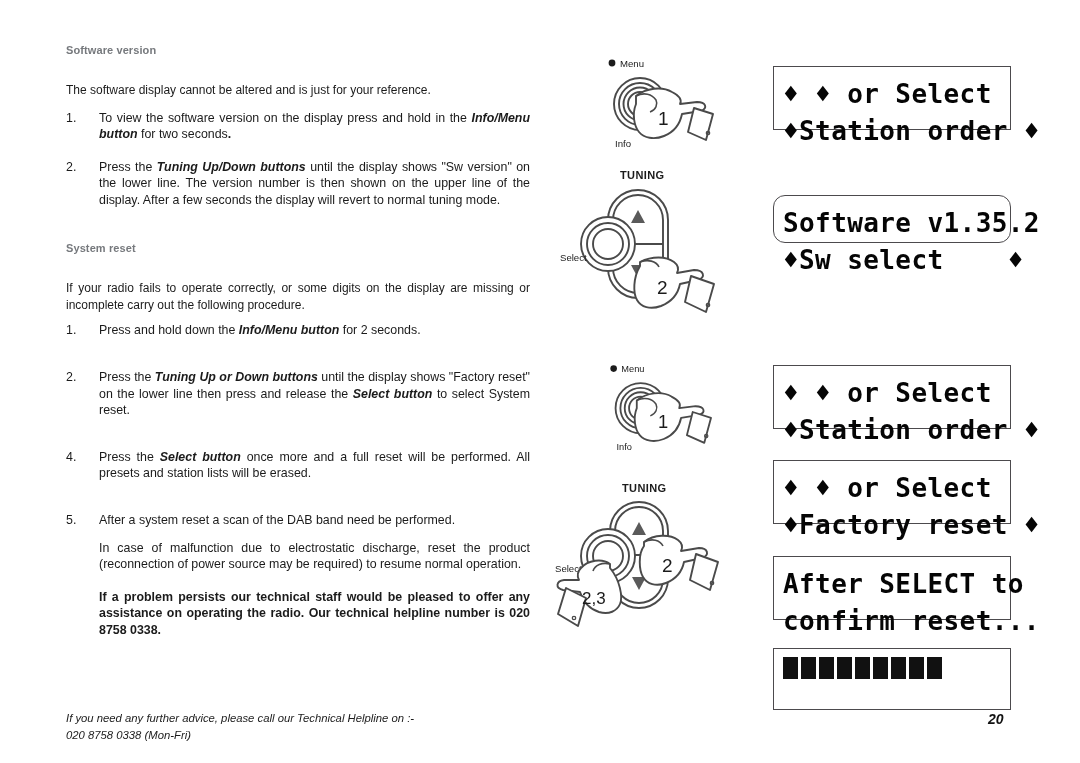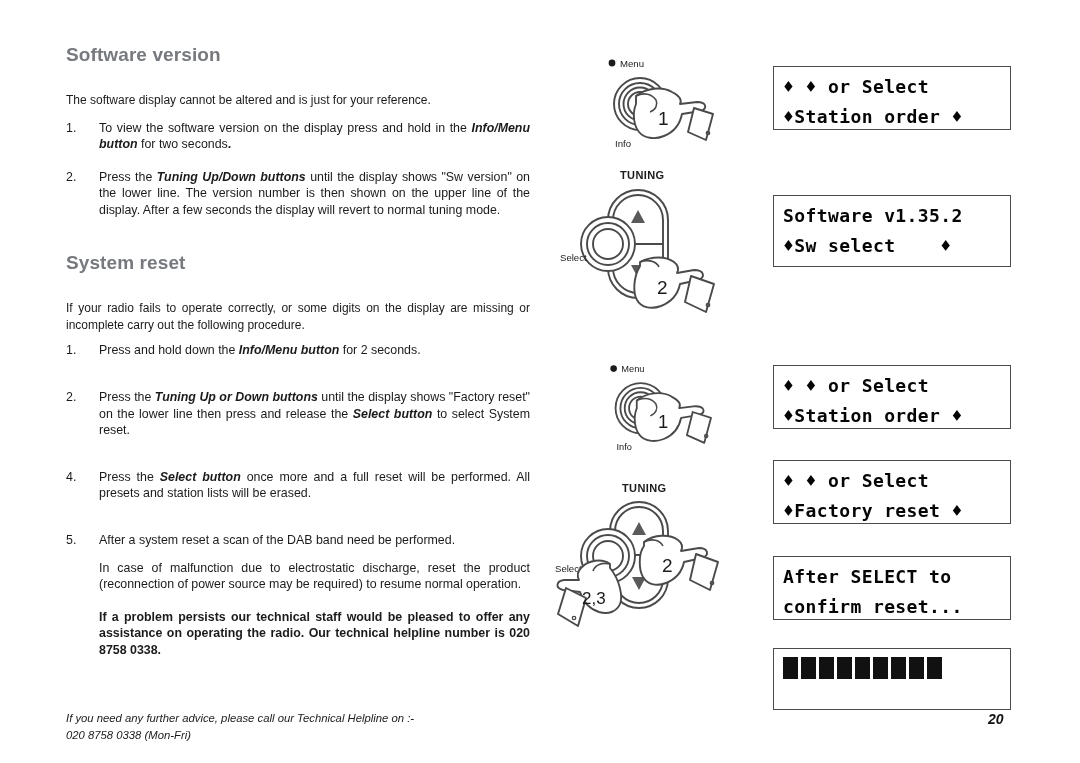--- a/index.html
+++ b/index.html
@@ -7,21 +7,21 @@
     width:1080px;height:763px;background:#ffffff;
     font-family:"Liberation Sans",sans-serif;
     color:#1b1b1b;overflow:hidden;position:relative;
   }
   .page{position:relative;width:1080px;height:763px;}
 
   
   .textcol{position:absolute;left:66px;top:44px;width:464px;}
 
   h2.section{
-    font-size:19px;font-weight:bold;color:#76797d;
+    font-size:11px;font-weight:bold;color:#76797d;
     margin:0 0 26px 0;letter-spacing:.1px;
   }
   h2.section.second{margin-top:34px;}
 
   p.lead{
     font-size:12px;line-height:16.5px;margin:0 0 11px 0;
     text-align:justify;
   }
   p.lead.tight{margin-bottom:9px;}
 
@@ -68,23 +68,24 @@
 
   
   .lcd{
     position:absolute;
     background:#ffffff;border:1.6px solid #4c4a4d;
     box-sizing:border-box;
     padding:5px 9px 6px 9px;
   }
   .lcd .line{
     font-family:"DejaVu Sans Mono","Liberation Mono",monospace;
-    font-size:18px;line-height:30px;
+    font-size:26px;line-height:30px;
     letter-spacing:.4px;white-space:pre;color:#050505;
     font-weight:bold;
+    margin-top:7px;
   }
   .lcd .line.center{text-align:center;}
   .lcd .bar{
     display:flex;gap:3px;height:22px;align-items:stretch;margin-top:3px;
   }
   .lcd .bar i{
     display:block;width:15px;background:#111;
   }
 </style>
 </head>
@@ -253,21 +254,21 @@
       <circle cx="22" cy="138" r="1.7" fill="none" stroke="#4a4a4a" stroke-width="1.3"></circle>
       <text class="handnum small" x="30" y="124">2,3</text>
     </svg>
   </div>
 
   <div class="lcd" style="left:773px;top:66px;width:238px;height:64px;">
     <div class="line">♦ ♦ or Select</div>
     <div class="line">♦Station order ♦</div>
   </div>
 
-  <div class="lcd" style="left:773px;top:195px;width:238px;height:72px;">
+  <div class="lcd" style="left:773px;top:195px;width:238px;height:48px;border-radius:12px;">
     <div class="line">Software v1.35.2</div>
     <div class="line">♦Sw select    ♦</div>
   </div>
 
   <div class="lcd" style="left:773px;top:365px;width:238px;height:64px;">
     <div class="line">♦ ♦ or Select</div>
     <div class="line">♦Station order ♦</div>
   </div>
 
   <div class="lcd" style="left:773px;top:460px;width:238px;height:64px;">

